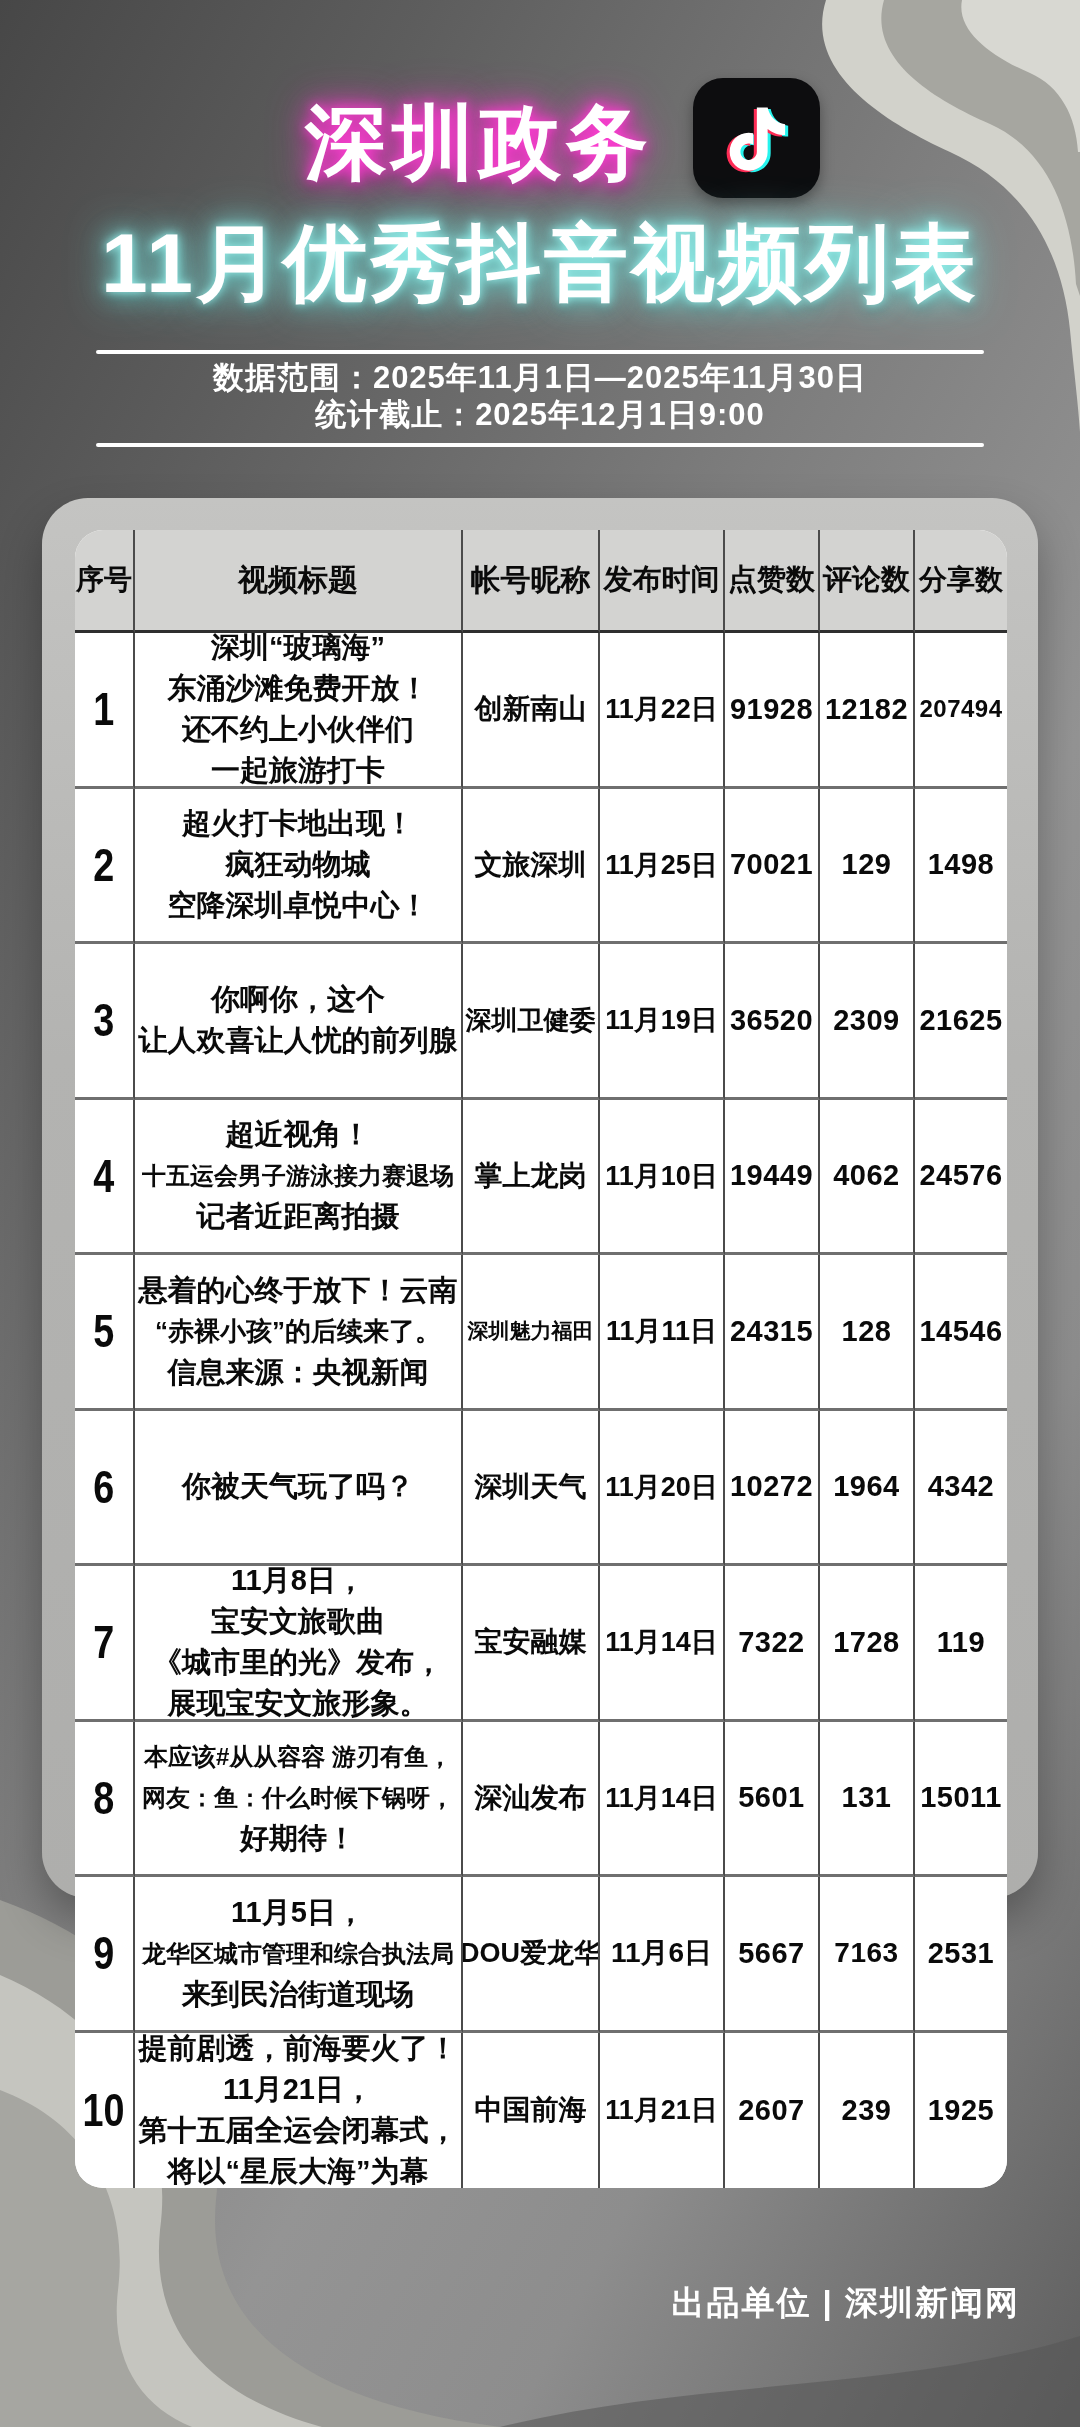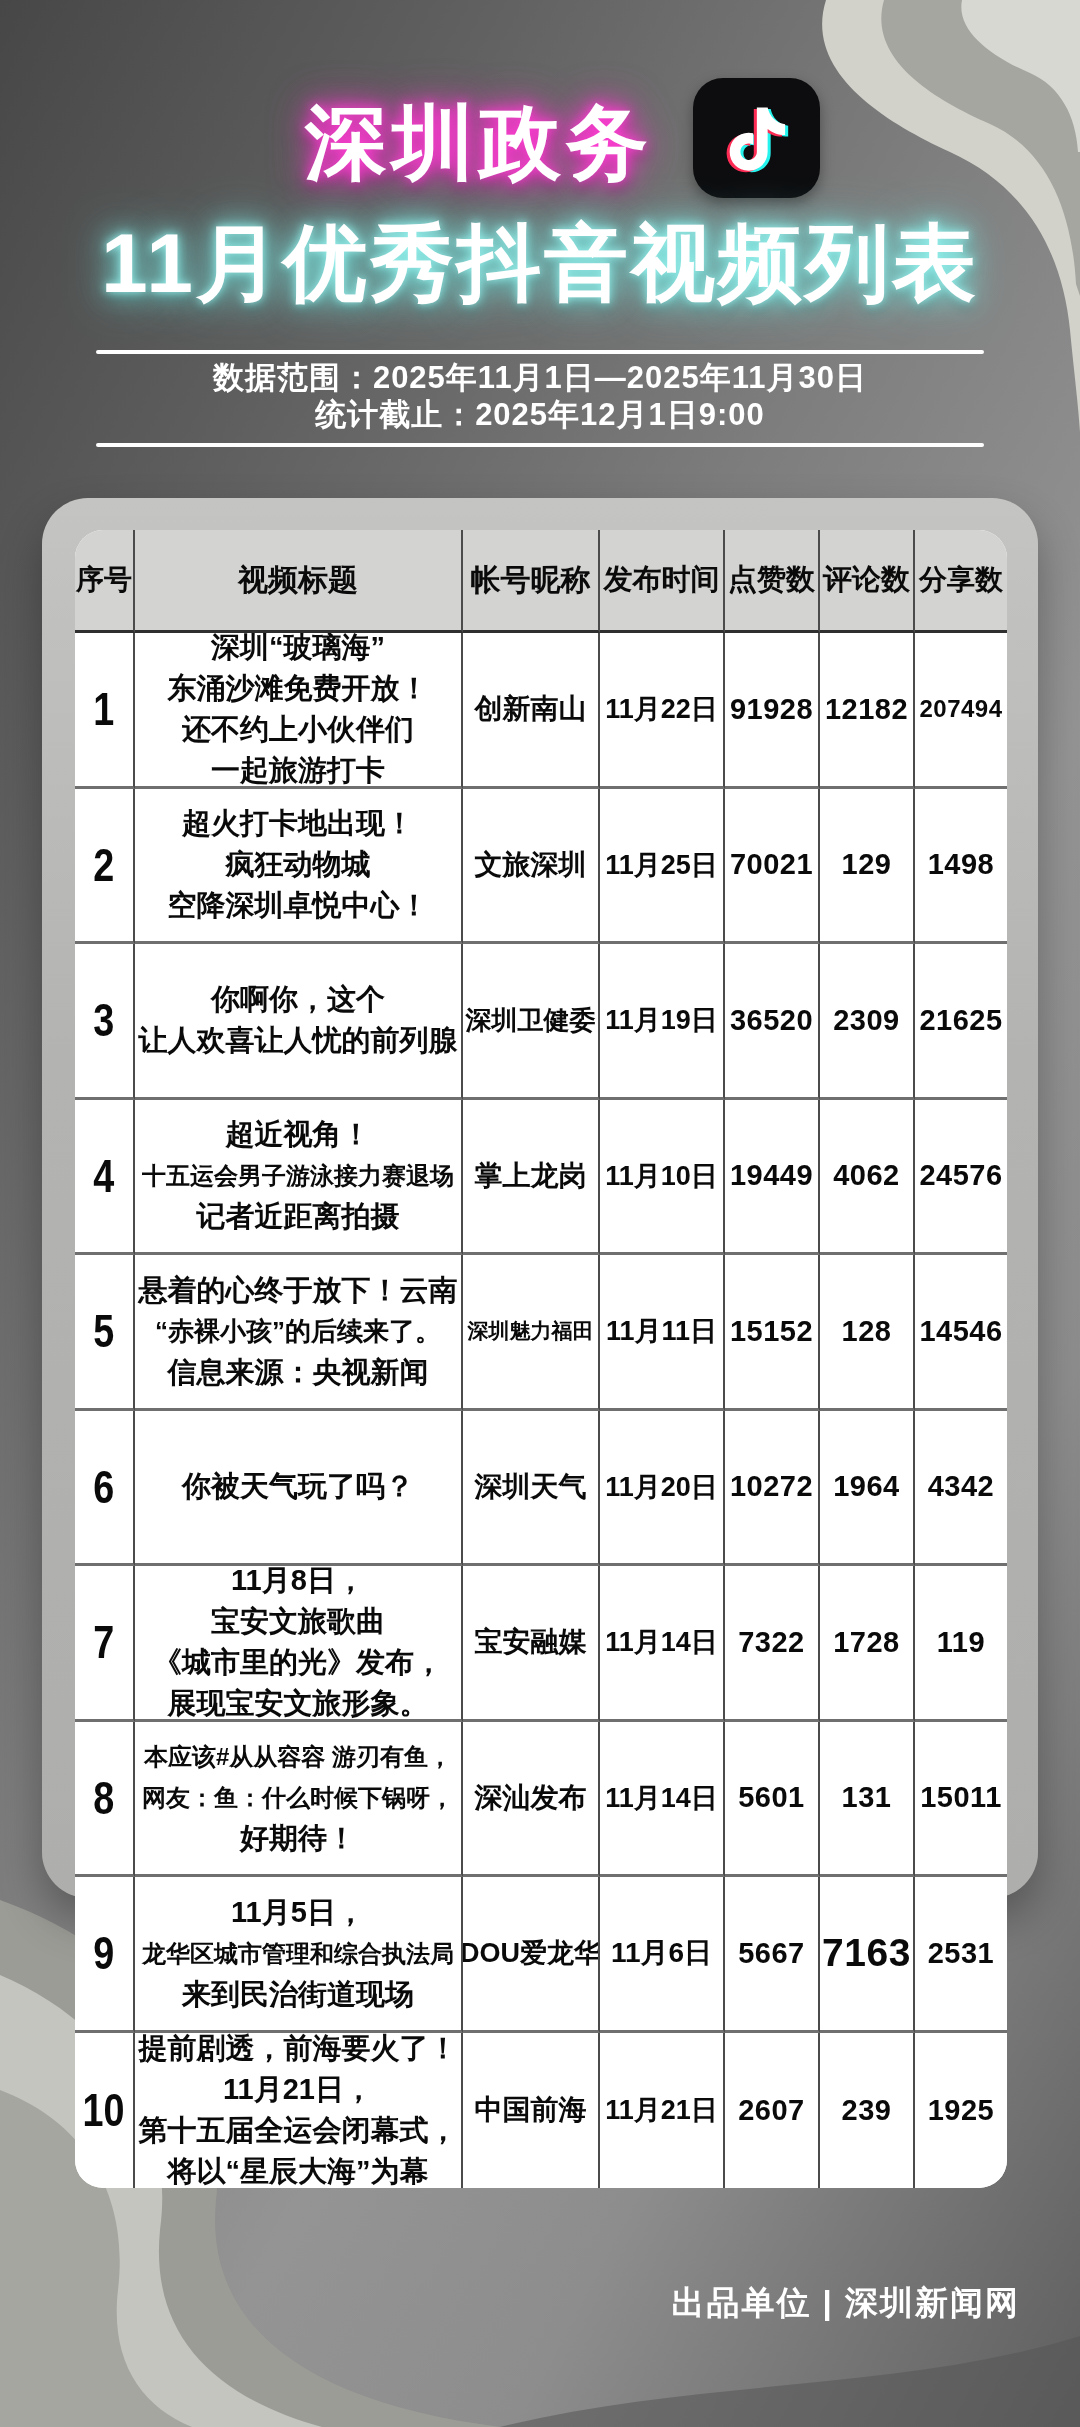--- a/index.html
+++ b/index.html
@@ -232,21 +232,21 @@
           <div class="line" style="font-size: 26px;">“赤裸小孩”的后续来了。</div>
           <div class="line" style="font-size: 29px;">信息来源：央视新闻</div>
         </div>
         <div class="cell acct">
           <span style="font-size: 21px;">深圳魅力福田</span>
         </div>
         <div class="cell date">
           <span style="font-size: 27px;">11月11日</span>
         </div>
         <div class="cell num">
-          <span style="font-size: 29px;">15152</span>
+          <span style="font-size: 29px;">24315</span>
         </div>
         <div class="cell num">
           <span style="font-size: 29px;">128</span>
         </div>
         <div class="cell num last-col">
           <span style="font-size: 29px;">14546</span>
         </div>
         <div class="cell no">
           <span style="font-size: 46px;">6</span>
         </div>
@@ -326,21 +326,21 @@
         <div class="cell acct">
           <span style="font-size: 27px;">DOU爱龙华</span>
         </div>
         <div class="cell date">
           <span style="font-size: 28px;">11月6日</span>
         </div>
         <div class="cell num">
           <span style="font-size: 29px;">5667</span>
         </div>
         <div class="cell num">
-          <span style="font-size: 39px;">7163</span>
+          <span style="font-size: 28px;">7163</span>
         </div>
         <div class="cell num last-col">
           <span style="font-size: 29px;">2531</span>
         </div>
         <div class="cell no last-row">
           <span style="font-size: 46px;">10</span>
         </div>
         <div class="cell title last-row">
           <div class="line" style="font-size: 29px;">提前剧透，前海要火了！</div>
           <div class="line" style="font-size: 29px;">11月21日，</div>

